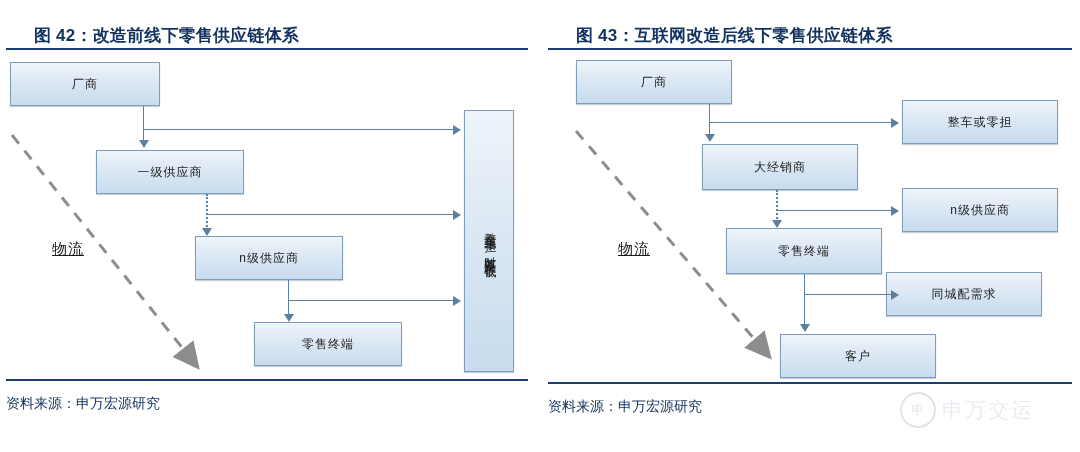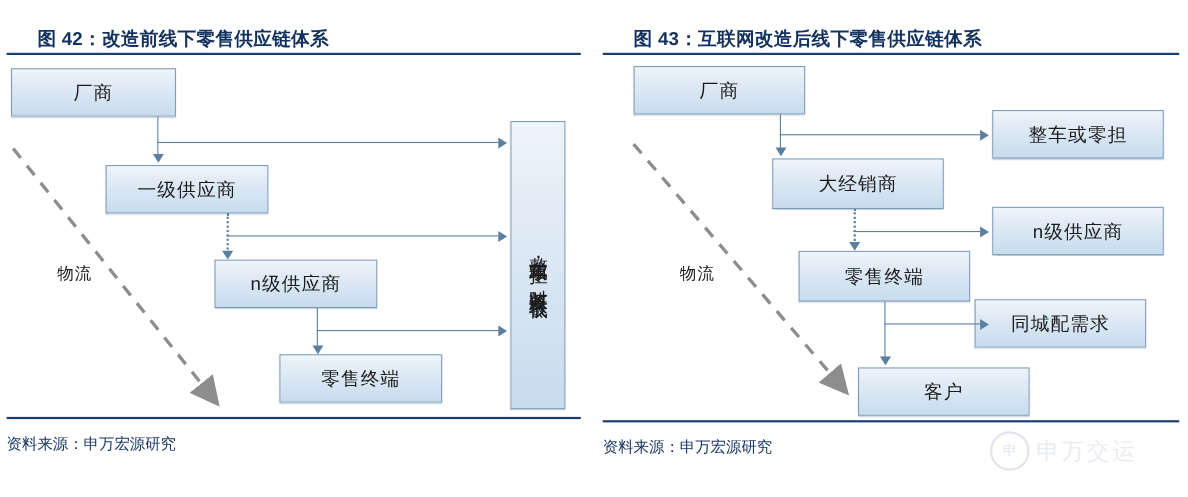--- a/index.html
+++ b/index.html
@@ -35,22 +35,22 @@
   
   .fbox {
     position: absolute;
     border: 1px solid #7f9db9;
     background: linear-gradient(to bottom, #eef4fa 0%, #dce8f4 45%, #c7dcee 100%);
     box-shadow: 0 1px 1px rgba(90,120,150,0.35);
     display: flex;
     align-items: center;
     justify-content: center;
     color: #1b1b1b;
-    font-size: 17px;
-    font-family: Liberation Sans, sans-serif;
+    font-size: 12px;
+    font-family: Liberation Mono, monospace;
     letter-spacing: 1px;
     text-align: center;
   }
   .fbox.vert {
     writing-mode: vertical-rl;
     text-orientation: upright;
     letter-spacing: 2px;
     line-height: 1.05;
     padding: 4px 0;
   }
@@ -76,20 +76,21 @@
   }
 
   
   .logi-svg { position: absolute; left: 0; top: 0; overflow: visible; }
   .logi-label {
     position: absolute;
     font-size: 15px;
     color: #1b1b1b;
     font-family: "DejaVu Sans", "Liberation Sans", sans-serif;
     letter-spacing: 1px;
+    text-decoration: underline;
   }
 
   
   .src-rule { position: absolute; height: 2px; background: #1a3d74; }
   .source {
     position: absolute;
     font-size: 14px;
     color: #12315e;
     white-space: nowrap;
     font-family: "DejaVu Sans", "Liberation Sans", sans-serif;

